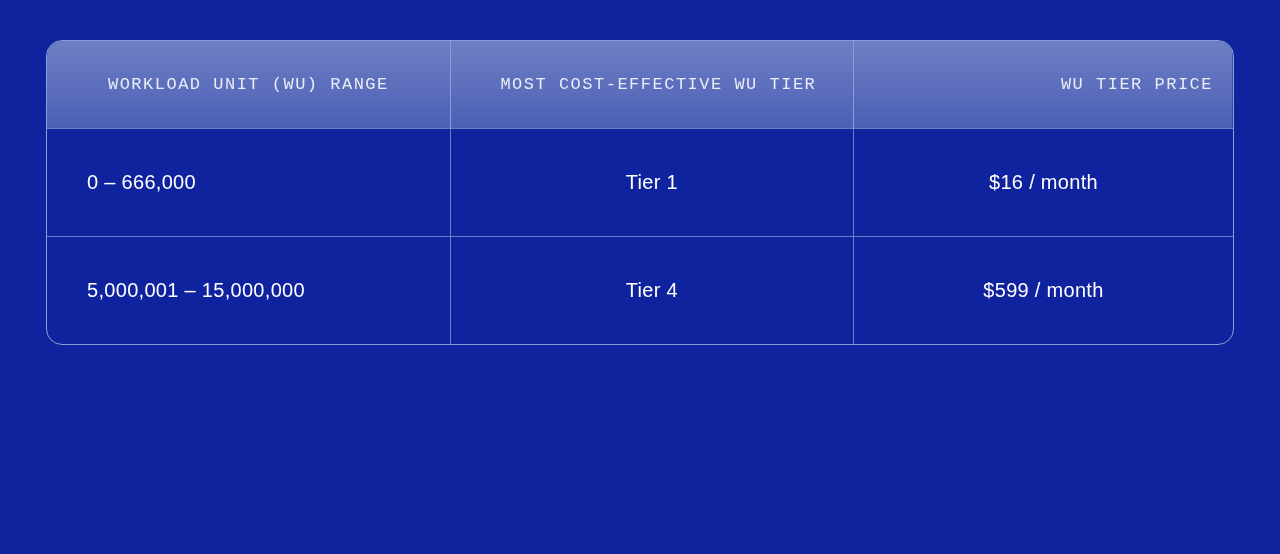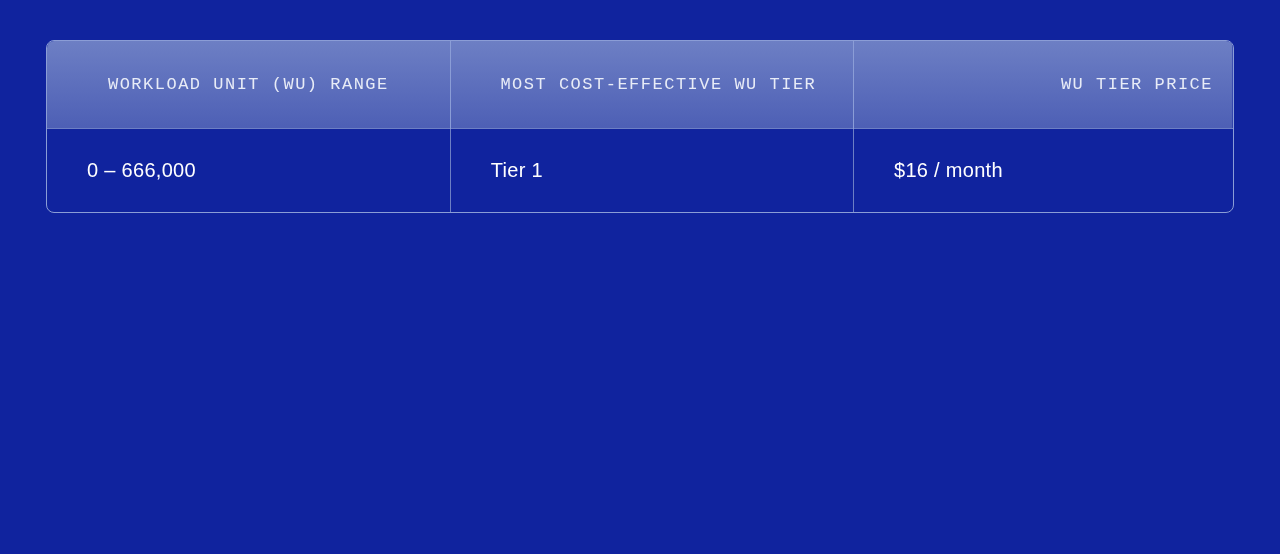--- a/index.html
+++ b/index.html
@@ -13,21 +13,21 @@
       width: 1280px;
       height: 554px;
       padding: 40px 46px;
       font-family: -apple-system, BlinkMacSystemFont, "Segoe UI", Helvetica, Arial, sans-serif;
       color: #ffffff;
     }
     
     .table-container {
       width: 100%;
       border: 1px solid #8b9dd6;
-      border-radius: 8px;
+      border-radius: 16px;
       overflow: hidden;
     }
     
     table {
       width: 100%;
       border-collapse: collapse;
     }
     
     thead tr {
       background: linear-gradient(180deg, #6d7fc4 0%, #4d5fb5 100%);
@@ -56,54 +56,60 @@
       width: 34%;
       padding-left: 33px;
     }
     
     th:nth-child(3) {
       width: 32%;
       text-align: right;
     }
     
     tbody td {
-      padding: 30px 40px;
+      padding: 42px 40px;
       font-size: 20px;
       font-weight: 300;
       color: #ffffff;
       border-right: 1px solid #6d7fc4;
       border-top: 1px solid #6d7fc4;
       letter-spacing: 0.3px;
     }
     
     tbody td:last-child {
       border-right: none;
     }
     
     tbody td:first-child {
       text-align: left;
     }
     
     tbody td:nth-child(2),
     tbody td:nth-child(3) {
+      text-align: center;
     }
   </style>
 </head>
 <body>
 
 <div class="table-container">
   <table>
     <thead>
       <tr>
         <th>WORKLOAD UNIT (WU) RANGE</th>
         <th>MOST COST-EFFECTIVE WU TIER</th>
         <th>WU TIER PRICE</th>
       </tr>
     </thead>
     <tbody>
       <tr>
         <td>0 – 666,000</td>
         <td>Tier 1</td>
         <td>$16 / month</td>
       </tr>
+      <tr>
+        <td>5,000,001 – 15,000,000</td>
+        <td>Tier 4</td>
+        <td>$599 / month</td>
+      </tr>
     </tbody>
   </table>
 </div>
 
 </body></html>

